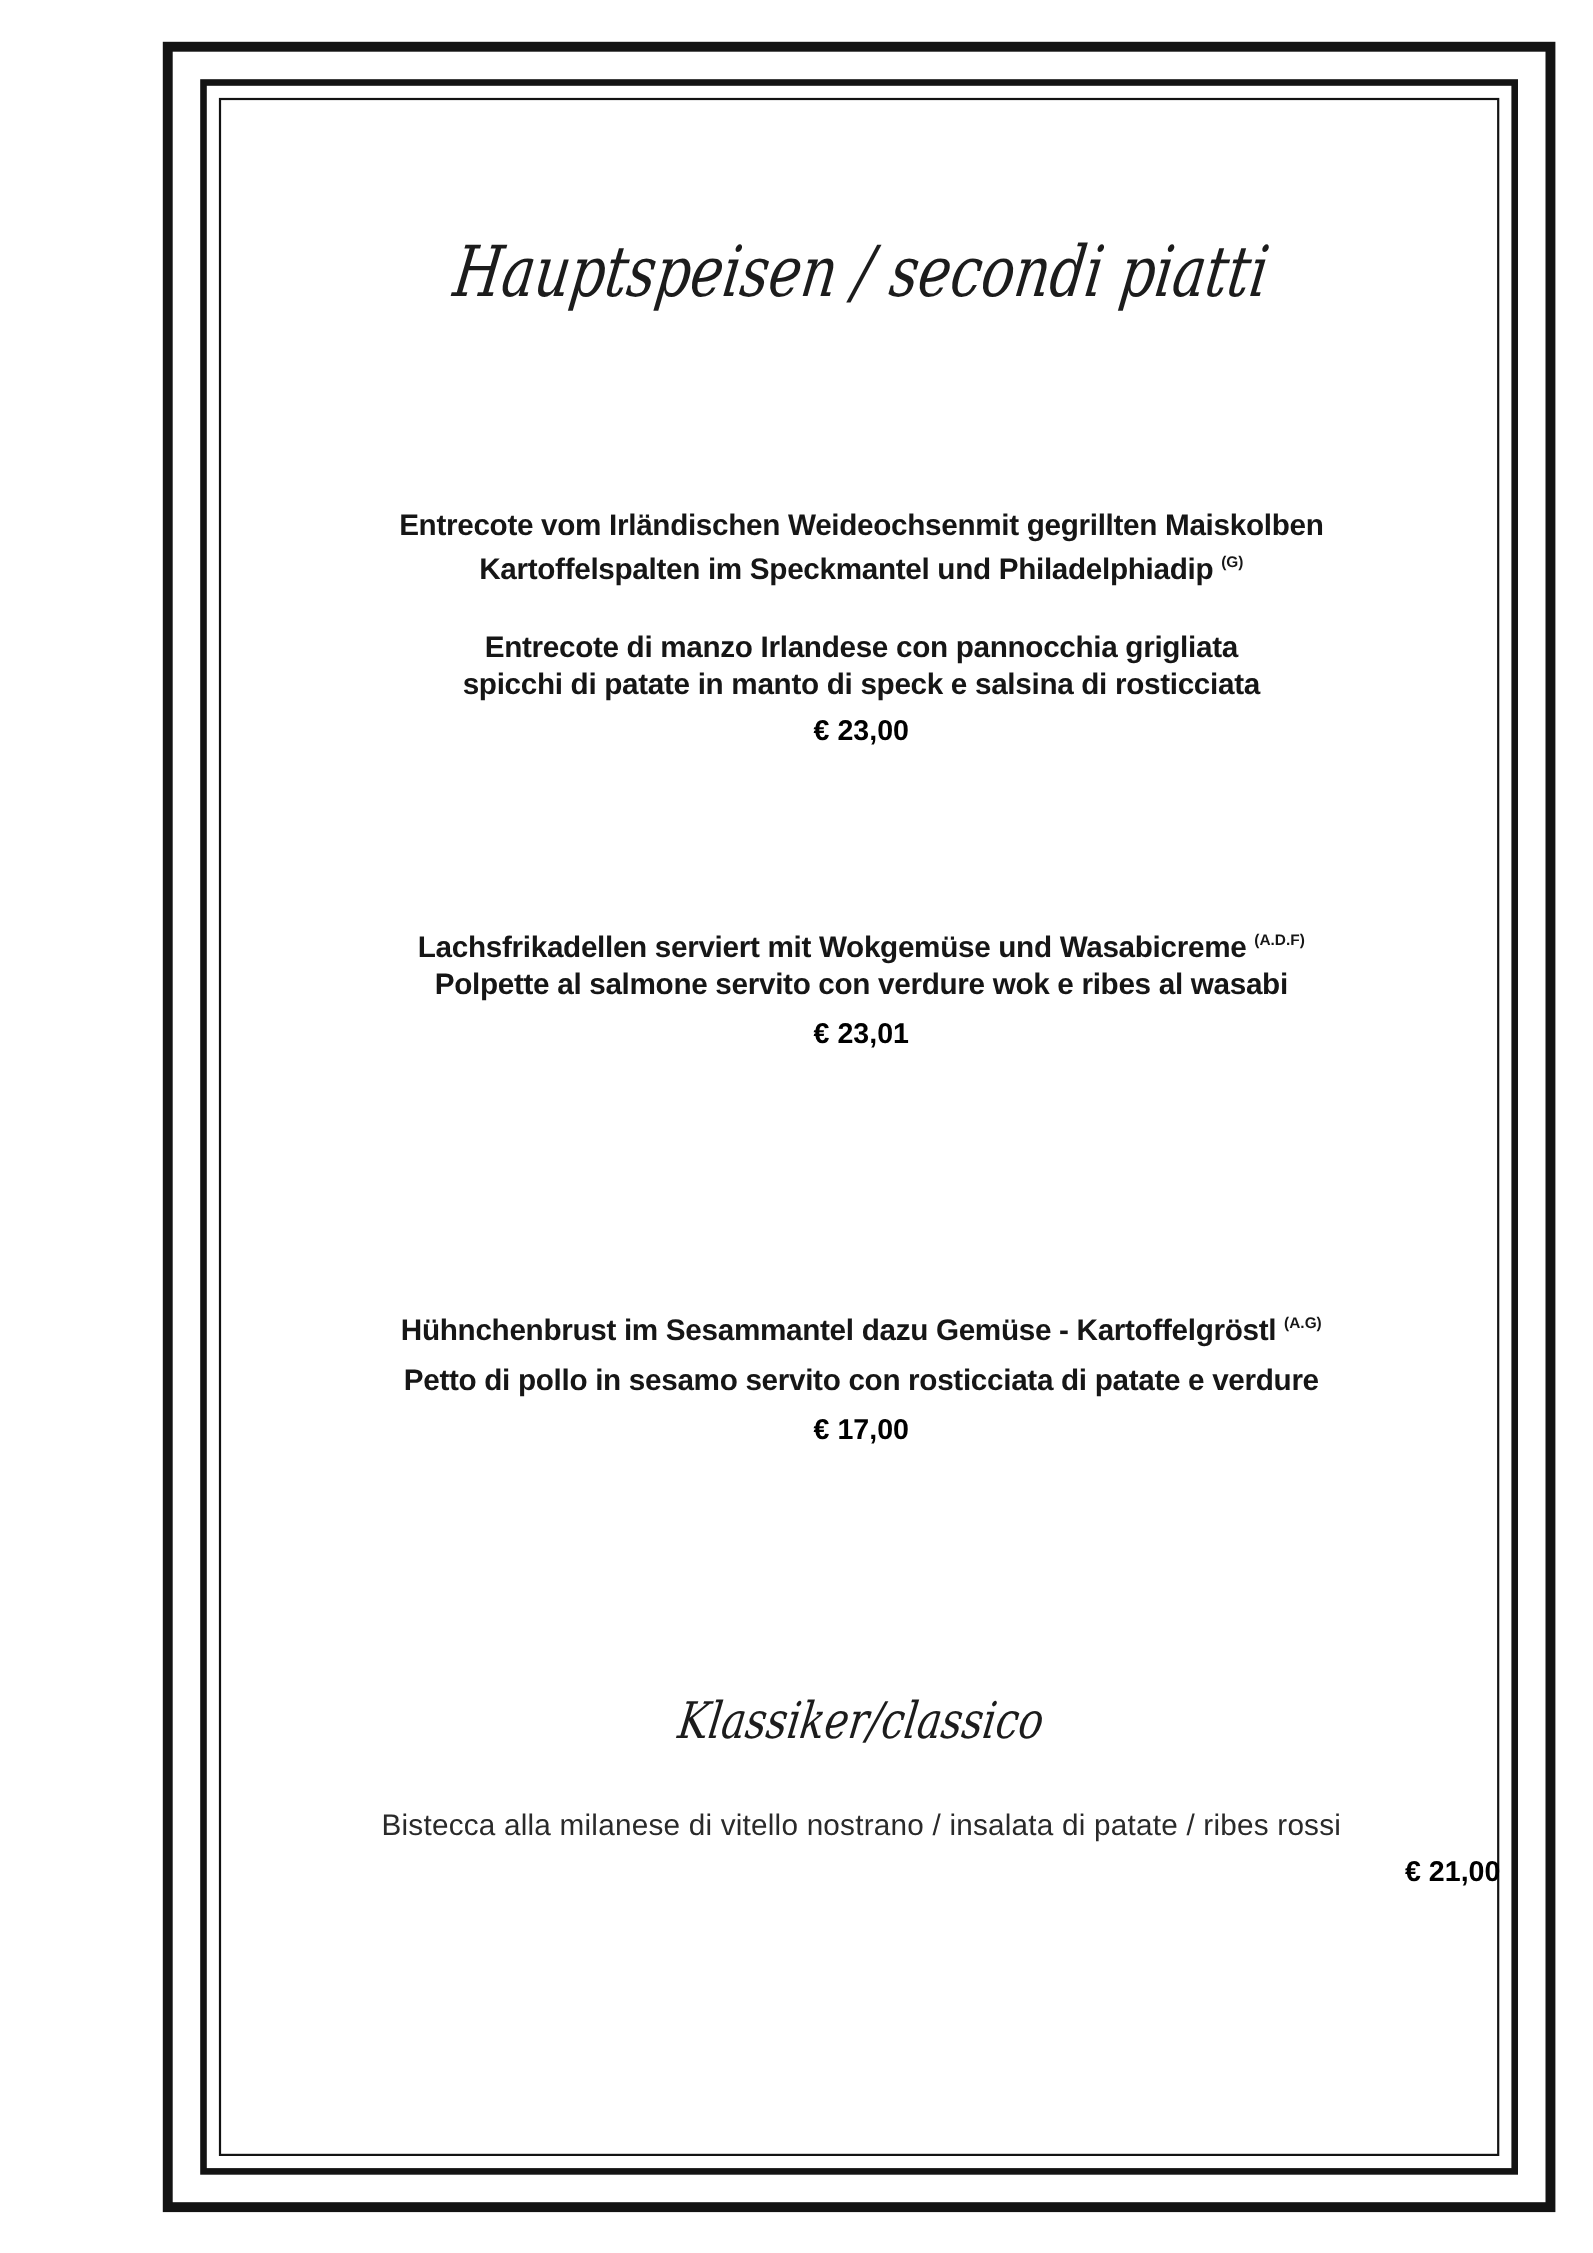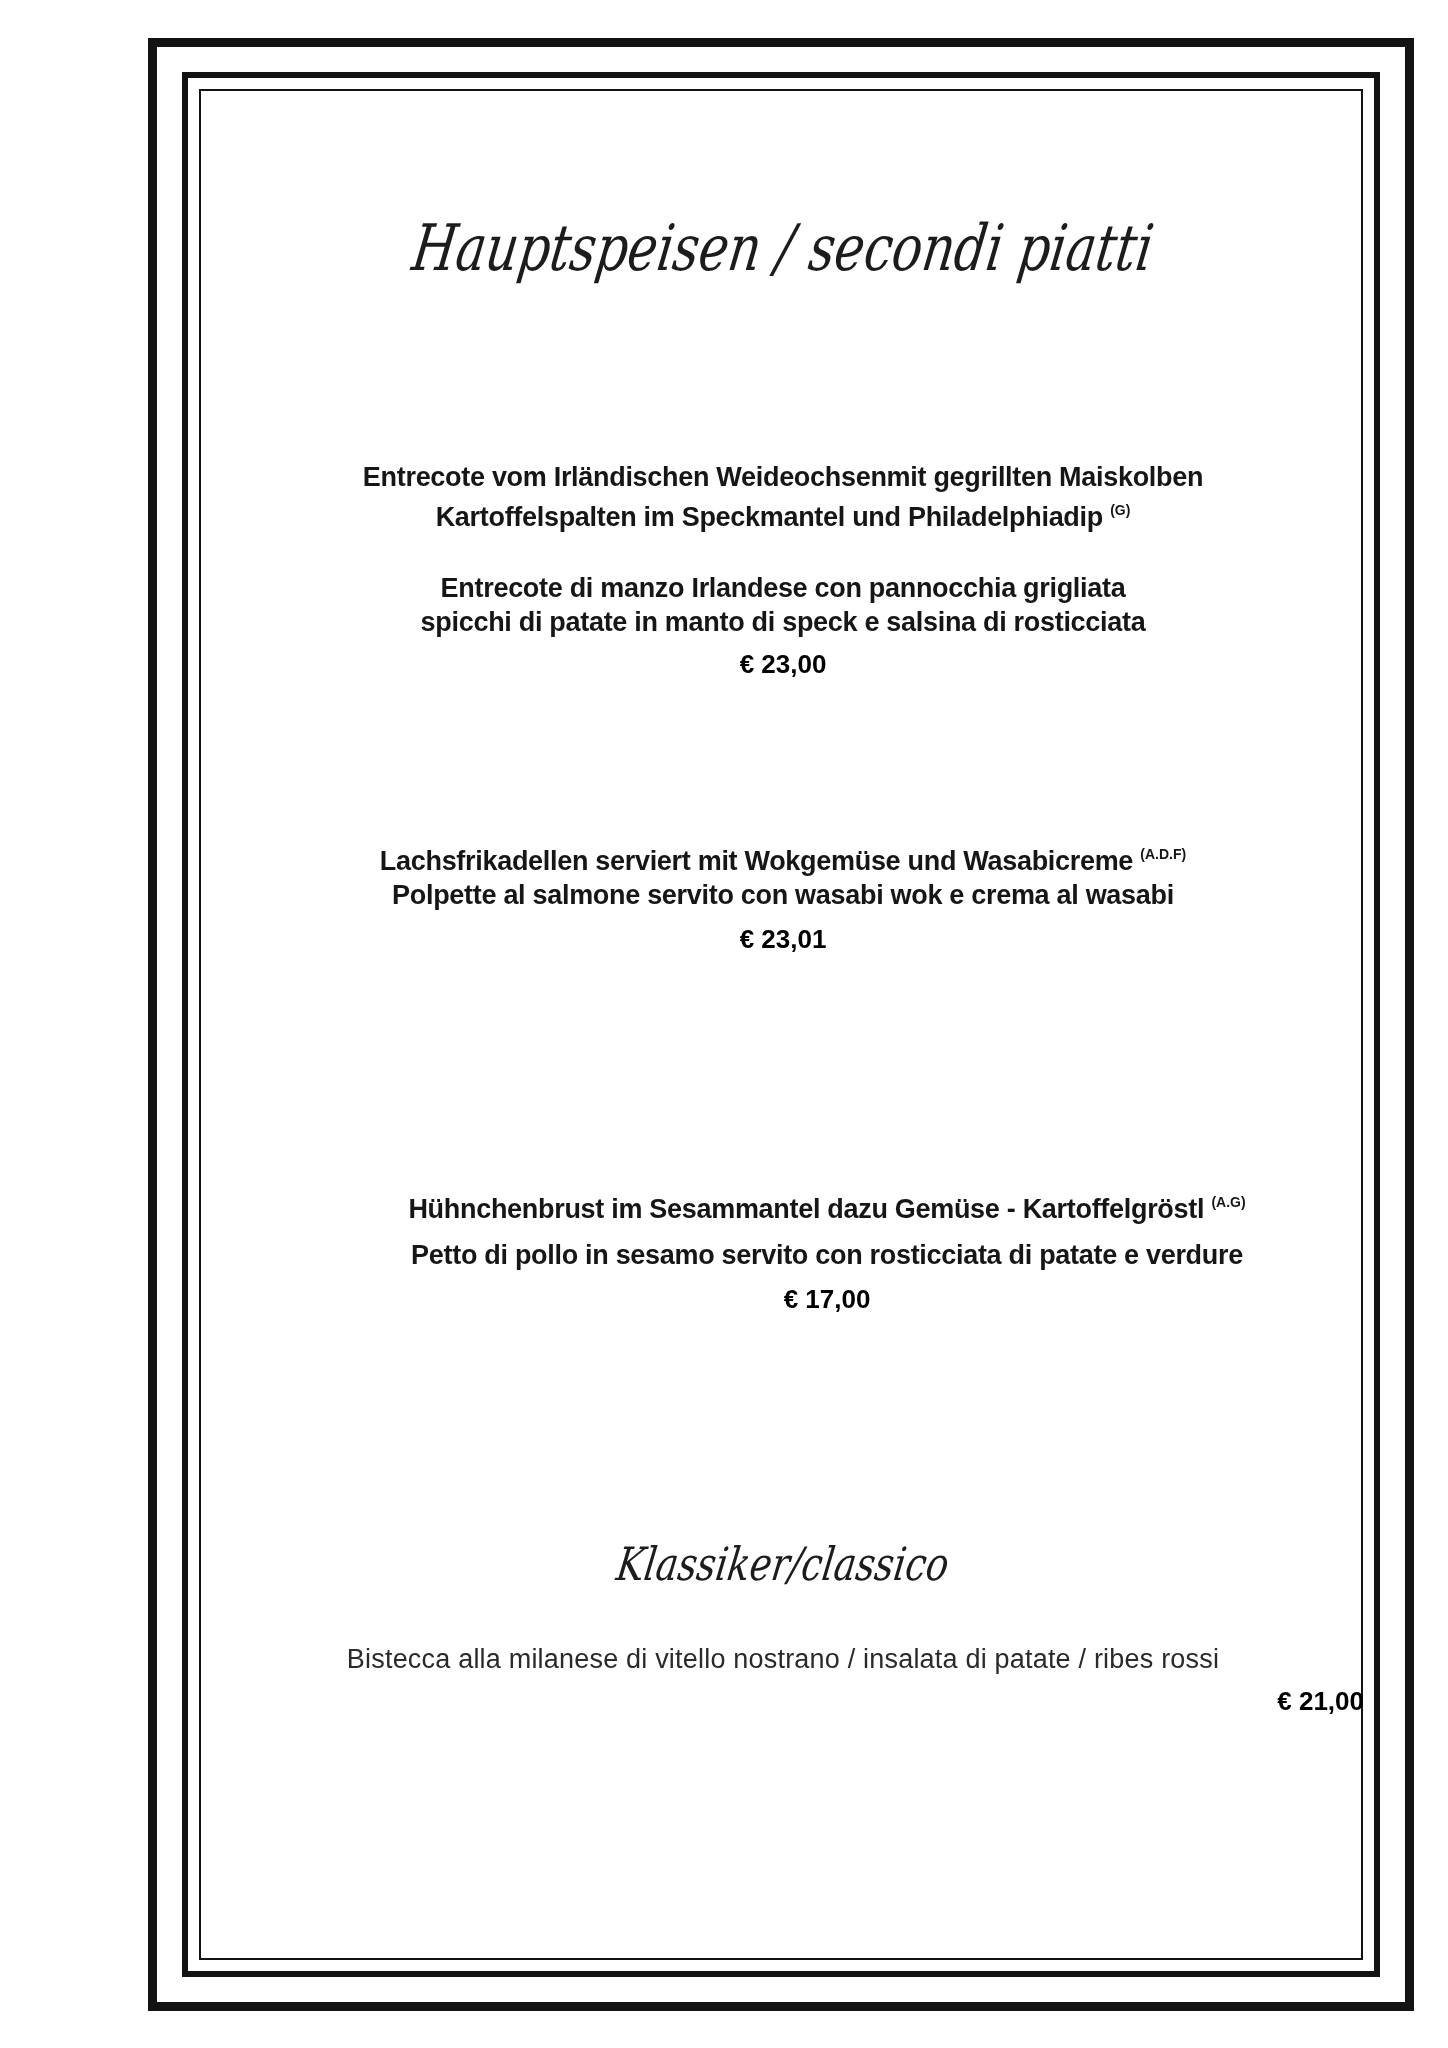--- a/index.html
+++ b/index.html
@@ -100,21 +100,21 @@
 
   
   .item-1 { top: 460px; }
   .item-1 .item-it { margin-top: 37px; }
   .item-1 .price   { margin-top: 10px; }
 
   .item-2 { top: 838px; }
   .item-2 .item-it { margin-top: 0px; }
   .item-2 .price   { margin-top: 12px; }
 
-  .item-3 { top: 1186px; padding-left: 44px; }
+  .item-3 { top: 1186px; }
   .item-3 .item-it { margin-top: 12px; }
   .item-3 .price   { margin-top: 12px; }
 
   .item-4 { top: 1642px; }
   .item-4 .item-it { margin-top: 0px; }
   .item-4 .price   { margin-top: 10px; text-align: right; }
 </style>
 </head>
 <body>
 
@@ -140,21 +140,21 @@
     </div>
     <div class="price">€ 23,00</div>
   </div>
 
   <div class="block item-2">
     <div class="item-de">
       <span>Lachsfrikadellen serviert mit Wokgemüse und Wasabicreme</span>
       <sup class="allergen">(A.D.F)</sup>
     </div>
     <div class="item-it">
-      <span>Polpette al salmone servito con wasabi wok e crema al wasabi</span>
+      <span>Polpette al salmone servito con verdure wok e ribes al wasabi</span>
     </div>
     <div class="price">€ 23,01</div>
   </div>
 
   <div class="block item-3">
     <div class="item-de">
       <span>Hühnchenbrust im Sesammantel dazu Gemüse - Kartoffelgröstl</span>
       <sup class="allergen">(A.G)</sup>
     </div>
     <div class="item-it">

